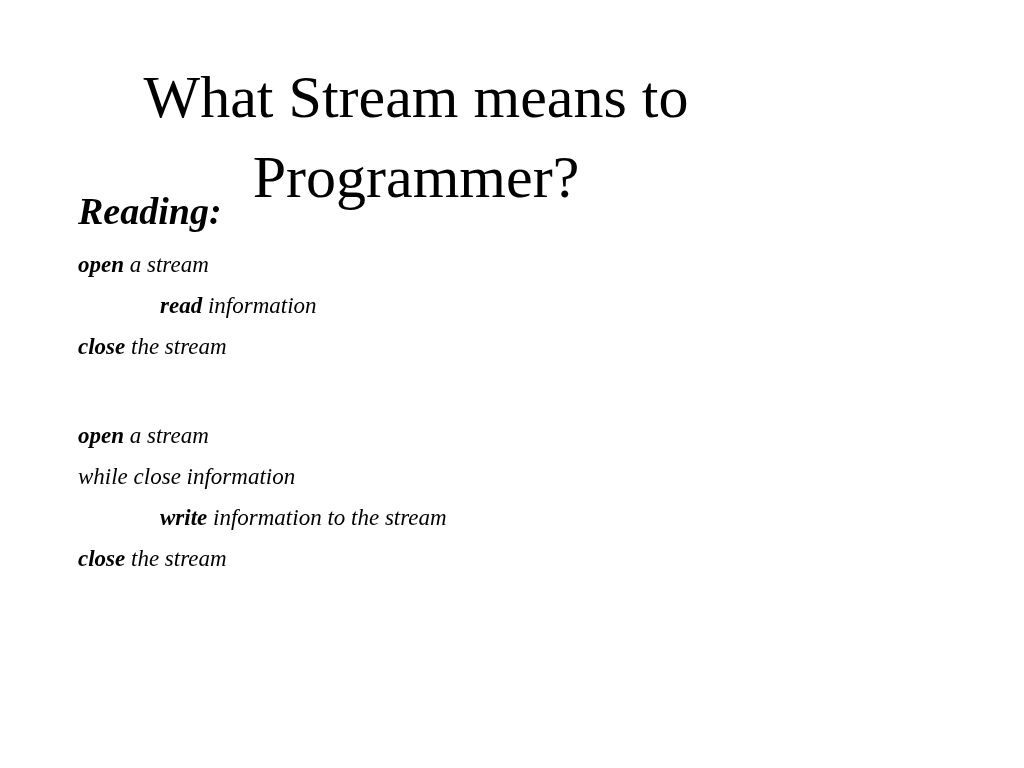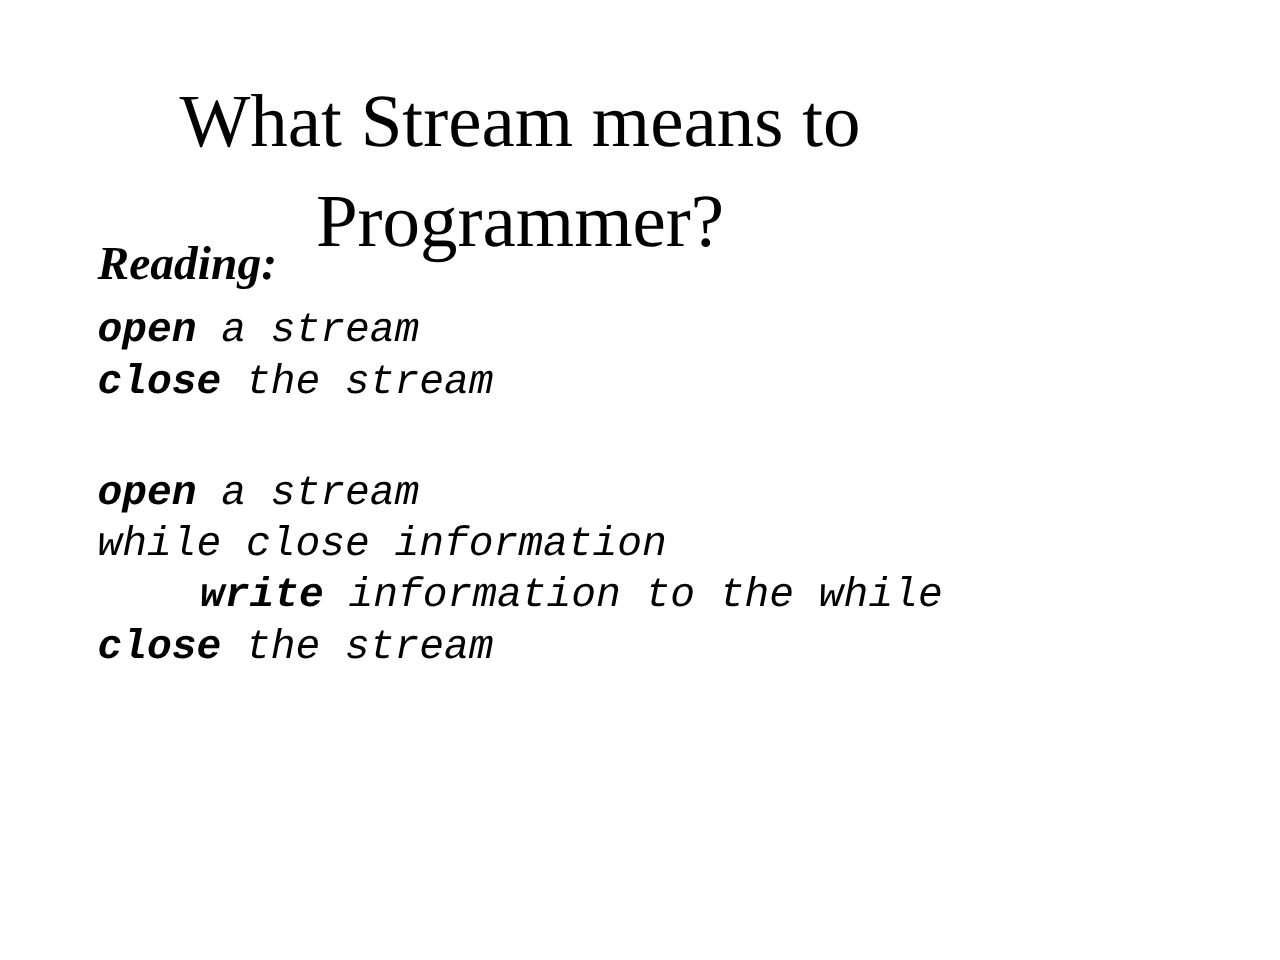--- a/index.html
+++ b/index.html
@@ -53,24 +53,24 @@
     font-style: italic;
     font-weight: bold;
     font-size: 38px;
     line-height: 1.0;
     margin: 0 0 14px 0;
     white-space: pre;
     color: #000000;
   }
 
   .code-line {
-    font-family: Liberation Mono, monospace;
+    font-family: Liberation Serif, serif;
     font-style: italic;
     font-weight: normal;
-    font-size: 33px;
+    font-size: 23px;
     line-height: 41px;
     white-space: pre;
     margin: 0;
     color: #000000;
   }
   .code-line .kw {
     font-weight: bold;
     font-style: italic;
   }
   .code-line.indent {
@@ -92,31 +92,32 @@
   </h1>
 
   <div class="body-block">
 
     <div class="section">
       <div class="section-heading">Reading:</div>
 
       <div class="code-line"><span class="kw">open</span><span> a stream</span></div>
 
 
+      <div class="code-line indent"><span class="kw">read</span><span> information</span></div>
 
       <div class="code-line"><span class="kw">close</span><span> the stream</span></div>
     </div>
 
     <div class="block-gap"></div>
 
     <div class="section">
 
       <div class="code-line"><span class="kw">open</span><span> a stream</span></div>
 
       <div class="code-line"><span class="kw"></span><span>while close information</span></div>
 
-      <div class="code-line indent"><span class="kw">write</span><span> information to the while</span></div>
+      <div class="code-line indent"><span class="kw">write</span><span> information to the stream</span></div>
 
       <div class="code-line"><span class="kw">close</span><span> the stream</span></div>
     </div>
 
   </div>
 </div>
 
 </body></html>

